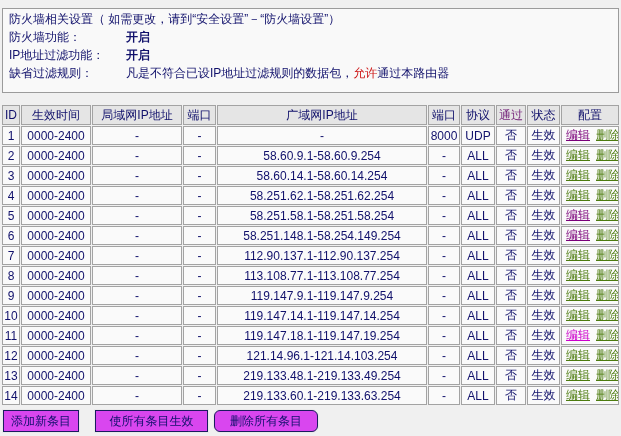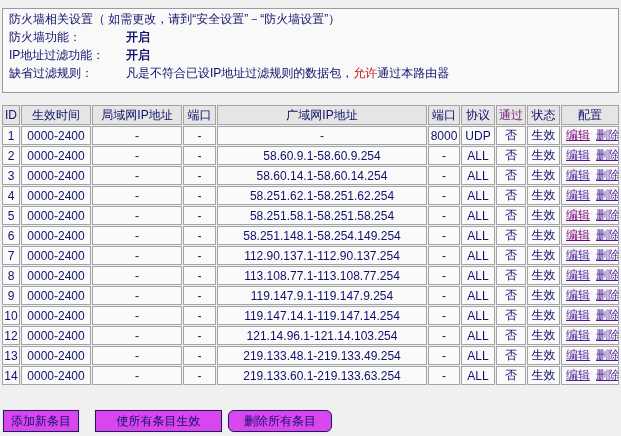--- a/index.html
+++ b/index.html
@@ -49,21 +49,21 @@
     overflow: hidden;
     white-space: nowrap;
     color: #10106b;
   }
   .rules-table tr.hdr td {
     background: #e5e5e5;
     height: 20px;
   }
   .rules-table td.hdr-red { color: #701a75; }
   .rules-table a { text-decoration: underline; cursor: pointer; }
-  a.edit-normal, a.del-link { color: #4c1d95; }
+  a.edit-normal, a.del-link { color: #4d7c0f; }
   a.edit-visited { color: #7a007a; }
   a.edit-active { color: #cc00cc; }
   .cfg-cell a { margin: 0 3px; }
 
   
   .button-bar {
     position: absolute;
     left: 3px; top: 410px;
     display: flex;
     align-items: flex-start;
@@ -75,21 +75,21 @@
     box-shadow: 0 0 0 1px #e9e9e9;
     color: #10106b;
     font-family: "Liberation Sans", "DejaVu Sans", sans-serif;
     font-size: 12px;
     line-height: 20px;
     text-align: center;
     cursor: pointer;
     padding: 0;
   }
   .btn-1 { width: 76px;  margin-right: 16px; }
-  .btn-2 { width: 127px; margin-right: 6px; }
+  .btn-2 { width: 113px; margin-right: 6px; }
   .btn-3 { width: 125px; margin-right: 6px; }
   .btn-4 { width: 104px; border-radius: 6px; }
 </style>
 </head>
 <body>
 
 <div class="info-panel">
   <div class="info-title">防火墙相关设置（ 如需更改，请到“安全设置”－“防火墙设置”）</div>
   <div class="info-row">
     <span class="info-label">防火墙功能：</span>
@@ -247,20 +247,32 @@
         <td>-</td>
         <td>-</td>
         <td>119.147.14.1-119.147.14.254</td>
         <td>-</td>
         <td>ALL</td>
         <td>否</td>
         <td>生效</td>
         <td class="cfg-cell"><a class="edit-normal">编辑</a><a class="del-link">删除</a></td>
       </tr>
       <tr>
+        <td>11</td>
+        <td>0000-2400</td>
+        <td>-</td>
+        <td>-</td>
+        <td>119.147.18.1-119.147.19.254</td>
+        <td>-</td>
+        <td>ALL</td>
+        <td>否</td>
+        <td>生效</td>
+        <td class="cfg-cell"><a class="edit-active">编辑</a><a class="del-link">删除</a></td>
+      </tr>
+      <tr>
         <td>12</td>
         <td>0000-2400</td>
         <td>-</td>
         <td>-</td>
         <td>121.14.96.1-121.14.103.254</td>
         <td>-</td>
         <td>ALL</td>
         <td>否</td>
         <td>生效</td>
         <td class="cfg-cell"><a class="edit-normal">编辑</a><a class="del-link">删除</a></td>

